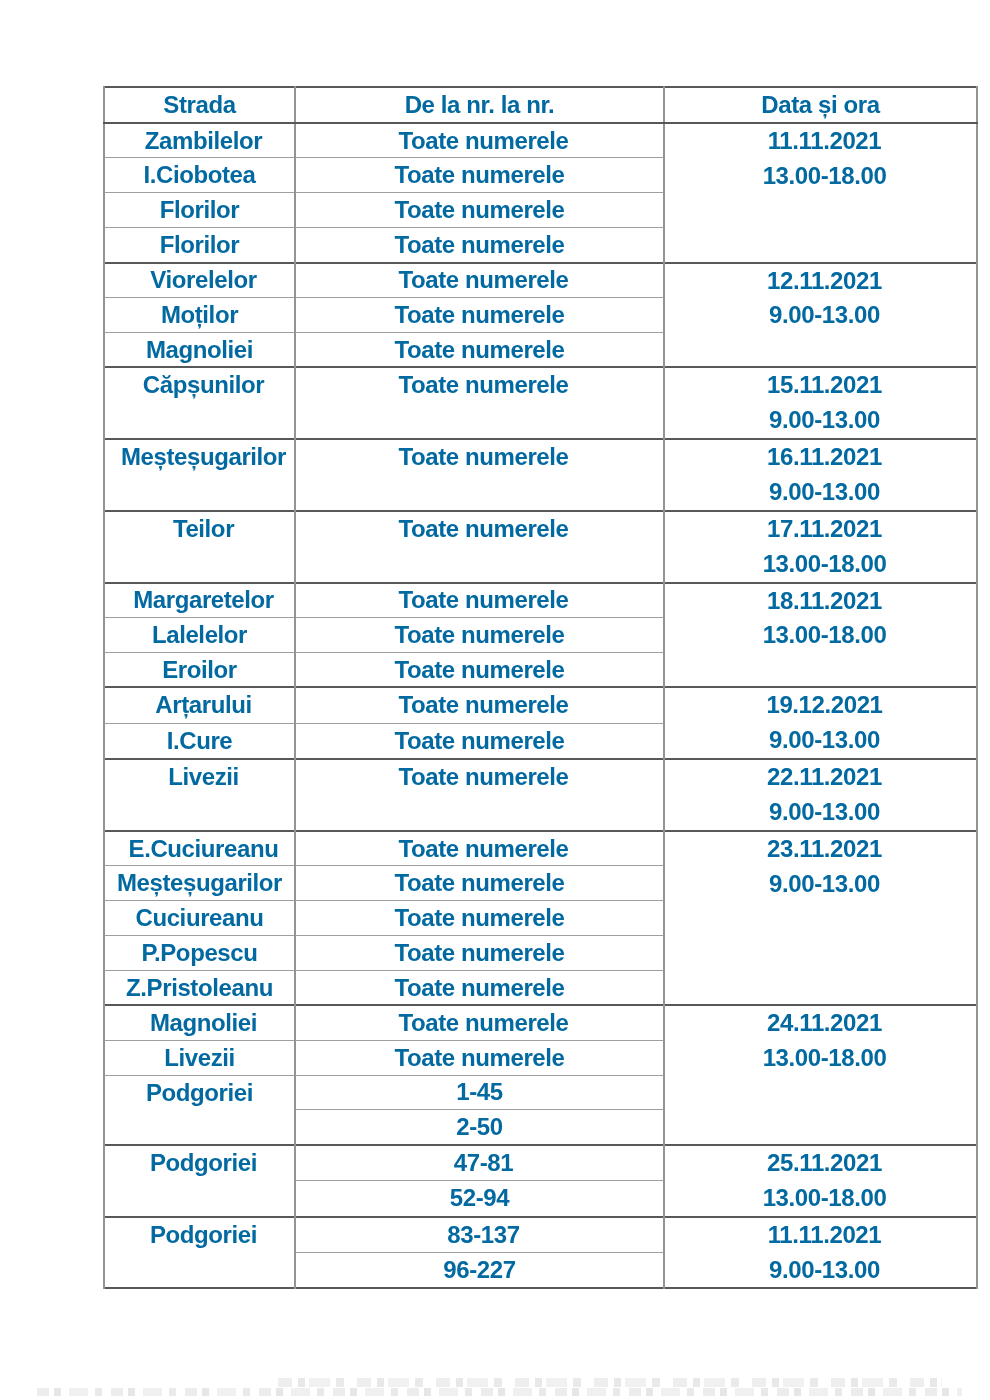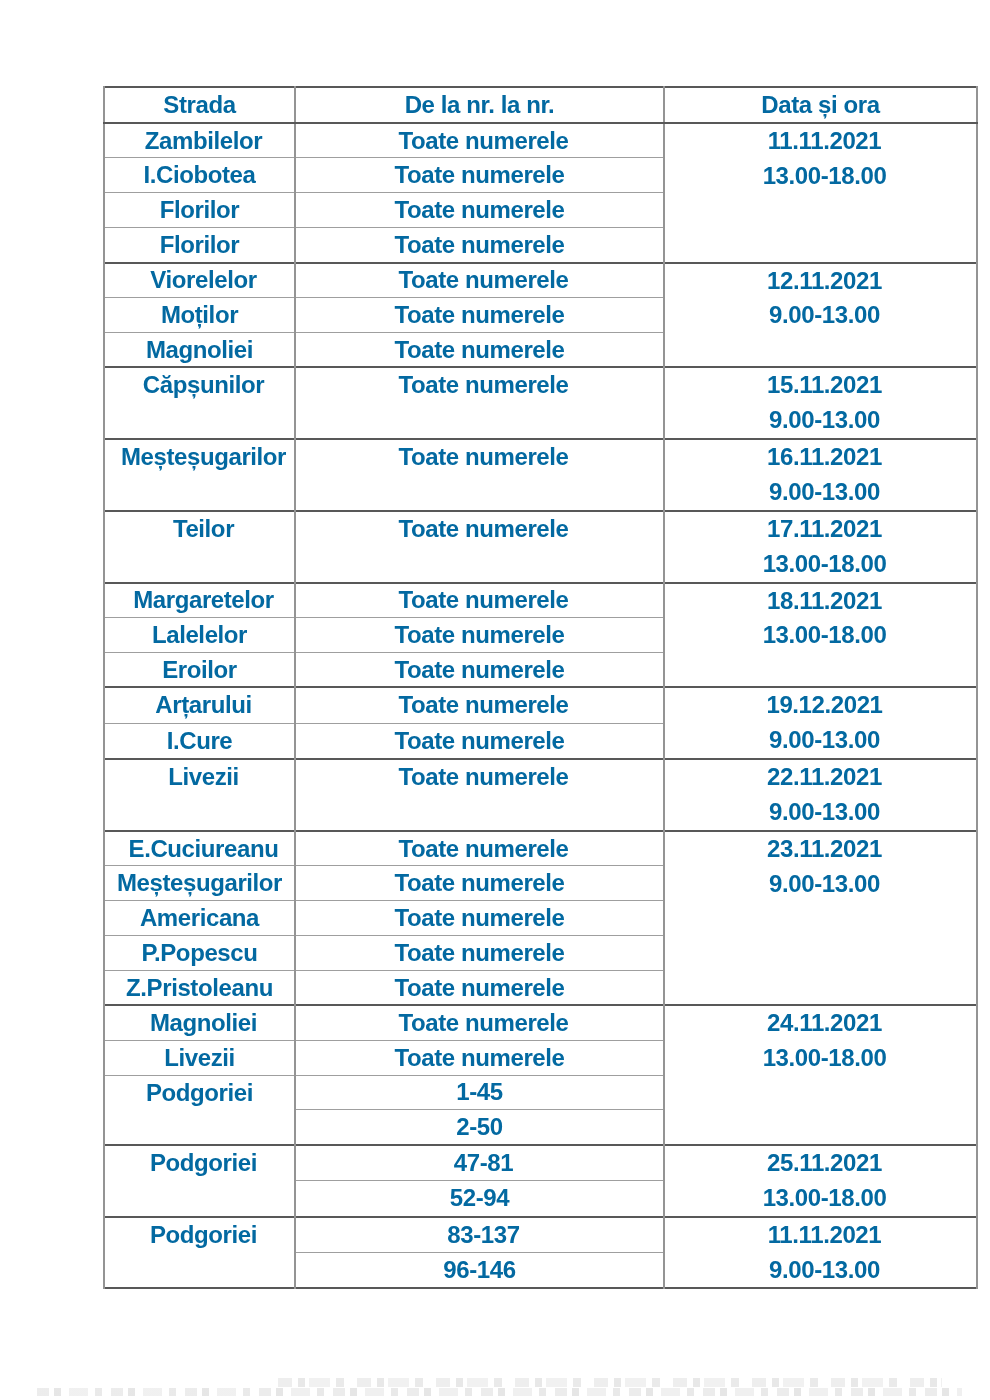--- a/index.html
+++ b/index.html
@@ -188,21 +188,21 @@
           <td class="top" rowspan="5">
             <div class="line">23.11.2021</div>
             <div class="line">9.00-13.00</div>
           </td>
         </tr>
         <tr>
           <td>Meșteșugarilor</td>
           <td>Toate numerele</td>
         </tr>
         <tr>
-          <td>Americana</td>
+          <td>Cuciureanu</td>
           <td>Toate numerele</td>
         </tr>
         <tr>
           <td>P.Popescu</td>
           <td>Toate numerele</td>
         </tr>
         <tr>
           <td>Z.Pristoleanu</td>
           <td>Toate numerele</td>
         </tr>
@@ -244,21 +244,21 @@
           <td rowspan="2" class="top">
             <div class="line">Podgoriei</div>
           </td>
           <td>83-137</td>
           <td class="top" rowspan="2">
             <div class="line">11.11.2021</div>
             <div class="line">9.00-13.00</div>
           </td>
         </tr>
         <tr>
-          <td>96-146</td>
+          <td>96-227</td>
         </tr>
       </tbody>
   </table>
 
   <div class="scan-artifact">
     <div class="row1"></div>
     <div class="row2"></div>
   </div>
 
 </div>

